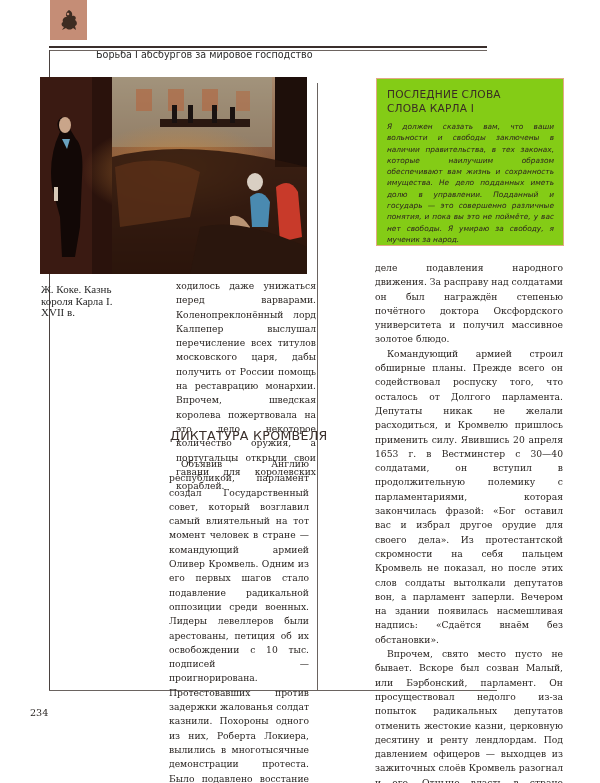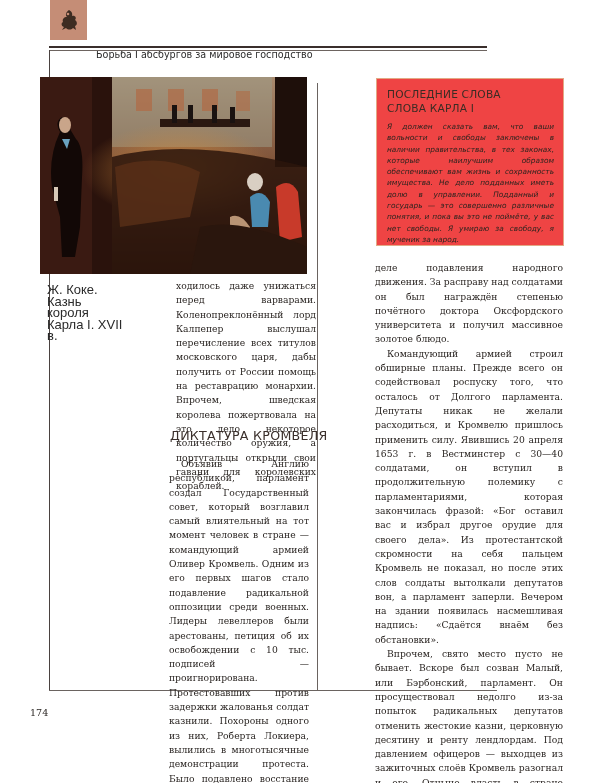--- a/index.html
+++ b/index.html
@@ -6,24 +6,24 @@
   body { width:600px; height:783px; background:#ffffff; position:relative; overflow:hidden; font-family:"DejaVu Serif", serif; color:#2a2522; }
   .header-emblem { position:absolute; left:50px; top:0; width:37px; height:40px; background:#c58d76; display:flex; align-items:center; justify-content:center; }
   .header-emblem svg { width:26px; height:26px; }
   .header-title { position:absolute; left:96px; top:31px; font-family:"DejaVu Sans", sans-serif; font-size:9.6px; color:#2b2b2b; letter-spacing:0;margin-top:18px; }
   .rule-thick { position:absolute; left:49px; top:46px; width:438px; height:2px; background:#3a2f2c; }
   .rule-thin { position:absolute; left:49px; top:50px; width:438px; height:1px; background:#6d6460; }
   .frame-left { position:absolute; left:49px; top:50px; width:1px; height:640px; background:#4a4240; }
   .frame-bottom { position:absolute; left:49px; top:690px; width:448px; height:1px; background:#6a6360; }
   .col-divider { position:absolute; left:317px; top:83px; width:1px; height:607px; background:#6a6360; }
   .painting { position:absolute; left:40px; top:77px; width:267px; height:197px; overflow:hidden; background:#3b1f14; }
-  .sidebar-box { position:absolute; left:376px; top:78px; width:188px; height:168px; background:#ef4444; border:1px solid #e2a985; box-sizing:border-box; padding:8px 9px 6px 10px; }
+  .sidebar-box { position:absolute; left:376px; top:78px; width:188px; height:168px; background:#84cc16; border:1px solid #e2a985; box-sizing:border-box; padding:8px 9px 6px 10px; }
   .sidebar-title { font-family:"DejaVu Sans", sans-serif; font-size:10.6px; line-height:14px; color:#3a2c24; letter-spacing:0.2px; margin:0 0 6px 0; }
   .sidebar-text { font-family:"DejaVu Sans", sans-serif; font-size:7.4px; line-height:11.3px; color:#2e241f; text-align:justify; margin:0;font-style:italic; }
-  .caption { position:absolute; left:47px; top:284px; width:76px; font-family:Liberation Sans, sans-serif; font-size:13px; line-height:11.5px; color:#2b2b2b; }
+  .caption { position:absolute; left:41px; top:284px; width:76px; font-family:Liberation Serif, serif; font-size:11px; line-height:11.5px; color:#2b2b2b; }
   .col { position:absolute; font-size:9.2px; line-height:14.3px; text-align:justify; color:#2a2522; }
   .col p { margin:0; }
   .col .indent { text-indent:12px; }
   .col-mid-top { left:176px; top:279px; width:140px; }
   .section-heading { position:absolute; left:170px; top:428px; font-family:"DejaVu Sans", sans-serif; font-size:12.6px; color:#3a2f2b; letter-spacing:0.3px; }
   .col-mid-body { left:169px; top:457px; width:140px; }
   .col-right { left:375px; top:261px; width:188px; }
   .page-number { position:absolute; left:30px; top:707px; font-size:9.6px; color:#2a2522; }
 </style>
 </head>
@@ -103,13 +103,13 @@
 <div class="col col-mid-body">
   <p class="indent">Объявив Англию республикой, парламент создал Государственный совет, который возглавил самый влиятельный на тот момент человек в стране — командующий армией Оливер Кромвель. Одним из его первых шагов стало подавление радикальной оппозиции среди военных. Лидеры левеллеров были арестованы, петиция об их освобождении с 10 тыс. подписей — проигнорирована. Протестовавших против задержки жалованья солдат казнили. Похороны одного из них, Роберта Локиера, вылились в многотысячные демонстрации протеста. Было подавлено восстание 1500 солдат-левеллеров в Банбери и Солсбери. Буржуазия и дворянство щедро отметили заслуги Кромвеля в</p>
 </div>
 
 <div class="col col-right">
   <p>деле подавления народного движения. За расправу над солдатами он был награждён степенью почётного доктора Оксфордского университета и получил массивное золотое блюдо.</p>
   <p class="indent">Командующий армией строил обширные планы. Прежде всего он содействовал роспуску того, что осталось от Долгого парламента. Депутаты никак не желали расходиться, и Кромвелю пришлось применить силу. Явившись 20 апреля 1653 г. в Вестминстер с 30—40 солдатами, он вступил в продолжительную полемику с парламентариями, которая закончилась фразой: «Бог оставил вас и избрал другое орудие для своего дела». Из протестантской скромности на себя пальцем Кромвель не показал, но после этих слов солдаты вытолкали депутатов вон, а парламент заперли. Вечером на здании появилась насмешливая надпись: «Сдаётся внаём без обстановки».</p>
   <p class="indent">Впрочем, свято место пусто не бывает. Вскоре был созван Малый, или Бэрбонский, парламент. Он просуществовал недолго из-за попыток радикальных депутатов отменить жестокие казни, церковную десятину и ренту лендлордам. Под давлением офицеров — выходцев из зажиточных слоёв Кромвель разогнал и его. Отныне власть в стране принадлежала высшим офицерам, руководимым</p>
 </div>
 
-<div class="page-number">174</div>
+<div class="page-number">234</div>
 
 </body></html>

